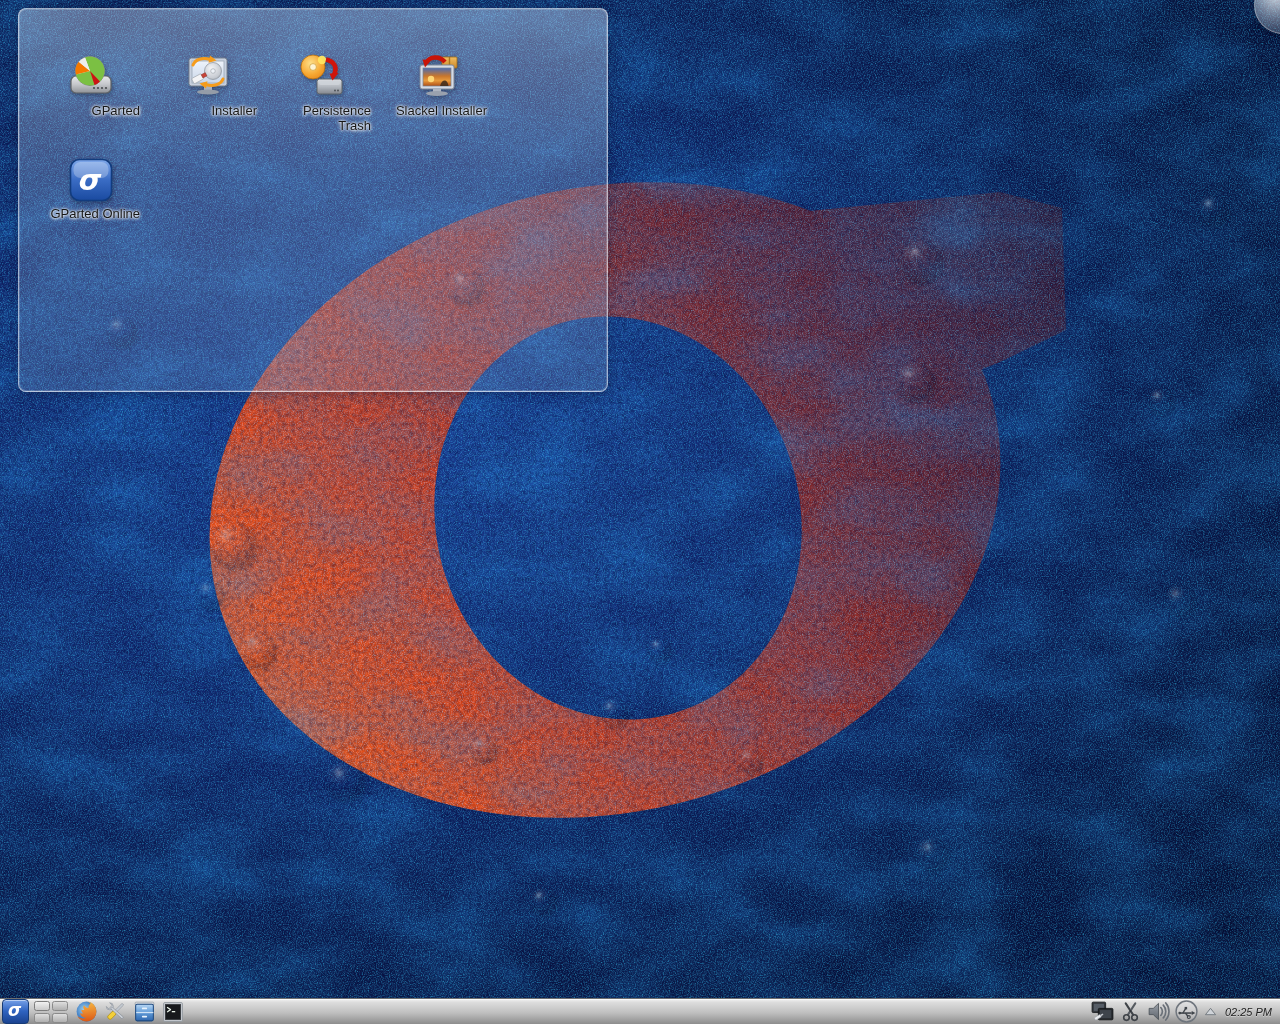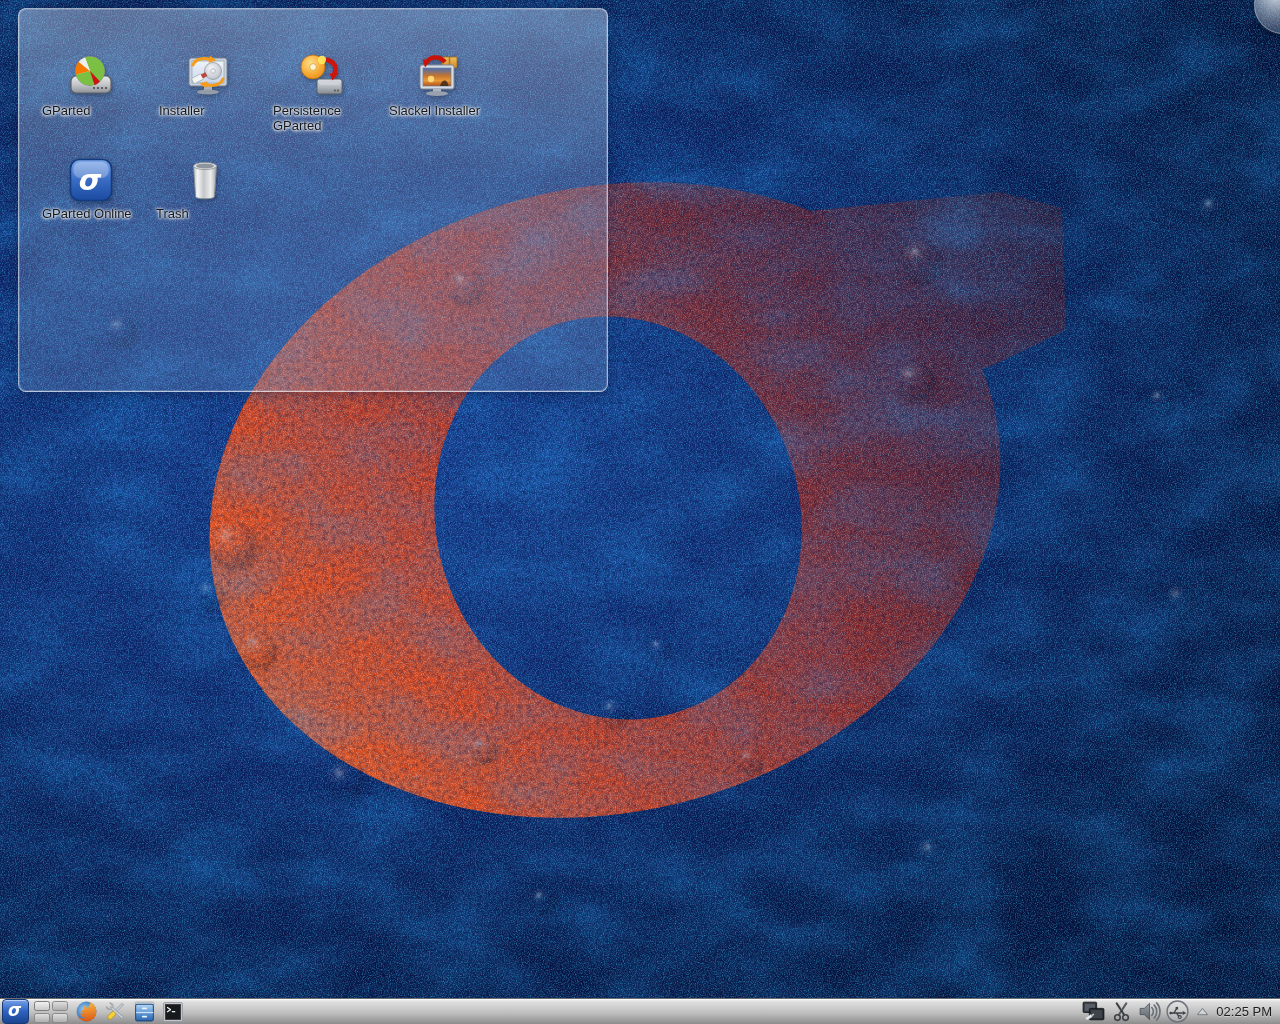--- a/index.html
+++ b/index.html
@@ -22,21 +22,21 @@
   #noise-dark{z-index:4;opacity:.45;}
   #noise-fine{z-index:5;mix-blend-mode:screen;opacity:.6;}
 
   
   #folderview{
     position:absolute;left:18px;top:8px;width:588px;height:382px;z-index:10;
     border:1px solid rgba(255,255,255,.55);border-radius:8px;
     background:linear-gradient(180deg, rgba(208,224,245,.42) 0%, rgba(178,198,228,.27) 45%, rgba(160,182,215,.20) 100%);
     box-shadow:0 2px 12px rgba(0,0,25,.30), inset 0 0 0 1px rgba(255,255,255,.18);
   }
-  .fv-item{position:absolute;width:110px;text-align:left;cursor:default;}
+  .fv-item{position:absolute;width:110px;text-align:right;cursor:default;}
   .fv-icon{width:48px;height:48px;margin:0 auto;filter:drop-shadow(1px 2px 2px rgba(10,20,40,.35));}
   .fv-label{
     margin:3px auto 0;max-width:98px;font-size:13px;line-height:1.15;color:#161616;
     text-shadow:0 0 4px rgba(255,255,255,.95),0 0 2px rgba(255,255,255,.9),0 1px 3px rgba(255,255,255,.8);
   }
 
   
   #cashew{
     position:absolute;top:-24px;right:-32px;width:56px;height:56px;border-radius:50%;z-index:11;
     background:radial-gradient(circle at 38% 30%, rgba(240,244,248,.85) 0%, rgba(190,198,210,.55) 42%, rgba(120,132,150,.38) 75%, rgba(90,100,118,.30) 100%);
@@ -60,22 +60,23 @@
     border:1px solid #163a76;box-shadow:inset 0 1px 0 rgba(255,255,255,.5);
     color:#fff;display:flex;align-items:center;justify-content:center;
   }
   #menu-btn .sigma{font-family:"DejaVu Sans",sans-serif;font-style:italic;font-weight:bold;font-size:17px;line-height:1;transform:translate(-1px,-1px);}
   #pager{display:grid;grid-template-columns:16px 16px;grid-auto-rows:10px;gap:2px;margin:0 2px;cursor:pointer;}
   .pg{box-sizing:border-box;border-radius:2.5px;border:1px solid #8a8a8a;background:linear-gradient(180deg,#dedede,#b0b0b0);}
   .pg.active{background:linear-gradient(180deg,#f1f1f1,#c9c9c9);border-color:#7d7d7d;}
   #spacer{flex:1 1 auto;}
   .tray{width:25px;height:25px;display:flex;align-items:center;justify-content:center;flex:0 0 auto;cursor:pointer;}
   #clock{
-    font-size:13px;color:#1d1d1d;padding:0 4px 0 2px;white-space:nowrap;cursor:default;
+    font-size:11px;color:#1d1d1d;padding:0 4px 0 2px;white-space:nowrap;cursor:default;
     text-shadow:0 1px 0 rgba(255,255,255,.4);
+    font-style:italic;
   }
   #expander{width:18px;height:25px;display:flex;align-items:center;justify-content:center;cursor:pointer;}
 </style>
 </head>
 <body>
 
 <svg id="logo" class="layer" viewBox="0 0 1280 1024">
   <defs>
     <linearGradient id="lgrad" gradientUnits="userSpaceOnUse" x1="240" y1="830" x2="1040" y2="200">
       <stop offset="0" stop-color="#ff6316" stop-opacity="0.97"></stop>
@@ -214,21 +215,21 @@
         <circle cx="15" cy="14" r="3.4" fill="#fdf3d2" stroke="#cf9b30" stroke-width=".7"></circle>
         <circle cx="24" cy="7" r="4.2" fill="#ffe661" opacity=".95"></circle>
         <rect x="19" y="26" width="25" height="15" rx="2.5" fill="url(#pwHdd)" stroke="#5f646b"></rect>
         <rect x="21" y="28" width="21" height="4" rx="2" fill="#cfd3d9" opacity=".85"></rect>
         <circle cx="37" cy="37.5" r=".9" fill="#4a4e54"></circle>
           <circle cx="40" cy="37.5" r=".9" fill="#4a4e54"></circle>
         <path d="M28 6.5 C36.5 8.5 39.5 14 36 22" fill="none" stroke="#cf1409" stroke-width="4.6"></path>
         <polygon points="31.5,20.5 40.5,20 34.5,27.5" fill="#cf1409"></polygon>
       </svg>
     </div>
-    <div class="fv-label">Persistence GParted</div>
+    <div class="fv-label">Persistence Trash</div>
   </div>
 
   <div class="fv-item" style="left:364px;top:44px">
     <div class="fv-icon">
       <svg viewBox="0 0 48 48" width="48" height="48">
         <defs>
           <linearGradient id="siScr" x1="0" y1="0" x2="0" y2="1">
               <stop offset="0" stop-color="#4a6cb4"></stop>
               <stop offset=".45" stop-color="#c8762c"></stop>
               <stop offset=".7" stop-color="#e89a3c"></stop>
@@ -265,39 +266,20 @@
             </linearGradient>
           </defs>
         <rect x="3.5" y="3.5" width="41" height="41" rx="9" fill="url(#soBg)" stroke="#123c7e" stroke-width="1.6"></rect>
         <rect x="6.5" y="6" width="35" height="16" rx="7" fill="#ffffff" opacity=".26"></rect>
         <text x="23" y="34" text-anchor="middle" font-size="29" font-style="italic" font-weight="bold" fill="#ffffff" font-family="'DejaVu Sans',sans-serif">σ</text>
       </svg>
     </div>
     <div class="fv-label">GParted Online</div>
   </div>
 
-  <div class="fv-item" style="left:131px;top:147px">
-    <div class="fv-icon">
-      <svg viewBox="0 0 48 48" width="48" height="48">
-        <defs>
-            <linearGradient id="trB" x1="0" y1="0" x2="1" y2="0">
-          <stop offset="0" stop-color="#b9bcbf"></stop>
-              <stop offset=".18" stop-color="#f4f5f6"></stop>
-              <stop offset=".45" stop-color="#c3c6c9"></stop>
-              <stop offset=".75" stop-color="#ededee"></stop>
-              <stop offset="1" stop-color="#9fa3a7"></stop>
-            </linearGradient>
-          </defs>
-        <path d="M12.5 10 L14.5 40.5 C14.5 43.6 33.5 43.6 33.5 40.5 L35.5 10 Z" fill="url(#trB)" stroke="#86898d" stroke-width=".9"></path>
-        <ellipse cx="24" cy="10" rx="11.5" ry="3.6" fill="#dfe1e3" stroke="#8d9094" stroke-width=".8"></ellipse>
-        <ellipse cx="24" cy="10" rx="9" ry="2.6" fill="#8f959c"></ellipse>
-      </svg>
-    </div>
-    <div class="fv-label">Trash</div>
-  </div>
 </div>
 
 <div id="cashew"></div>
 
 <div id="panel">
 
   <div id="menu-btn">
     <span class="sigma">σ</span>
   </div>
 

